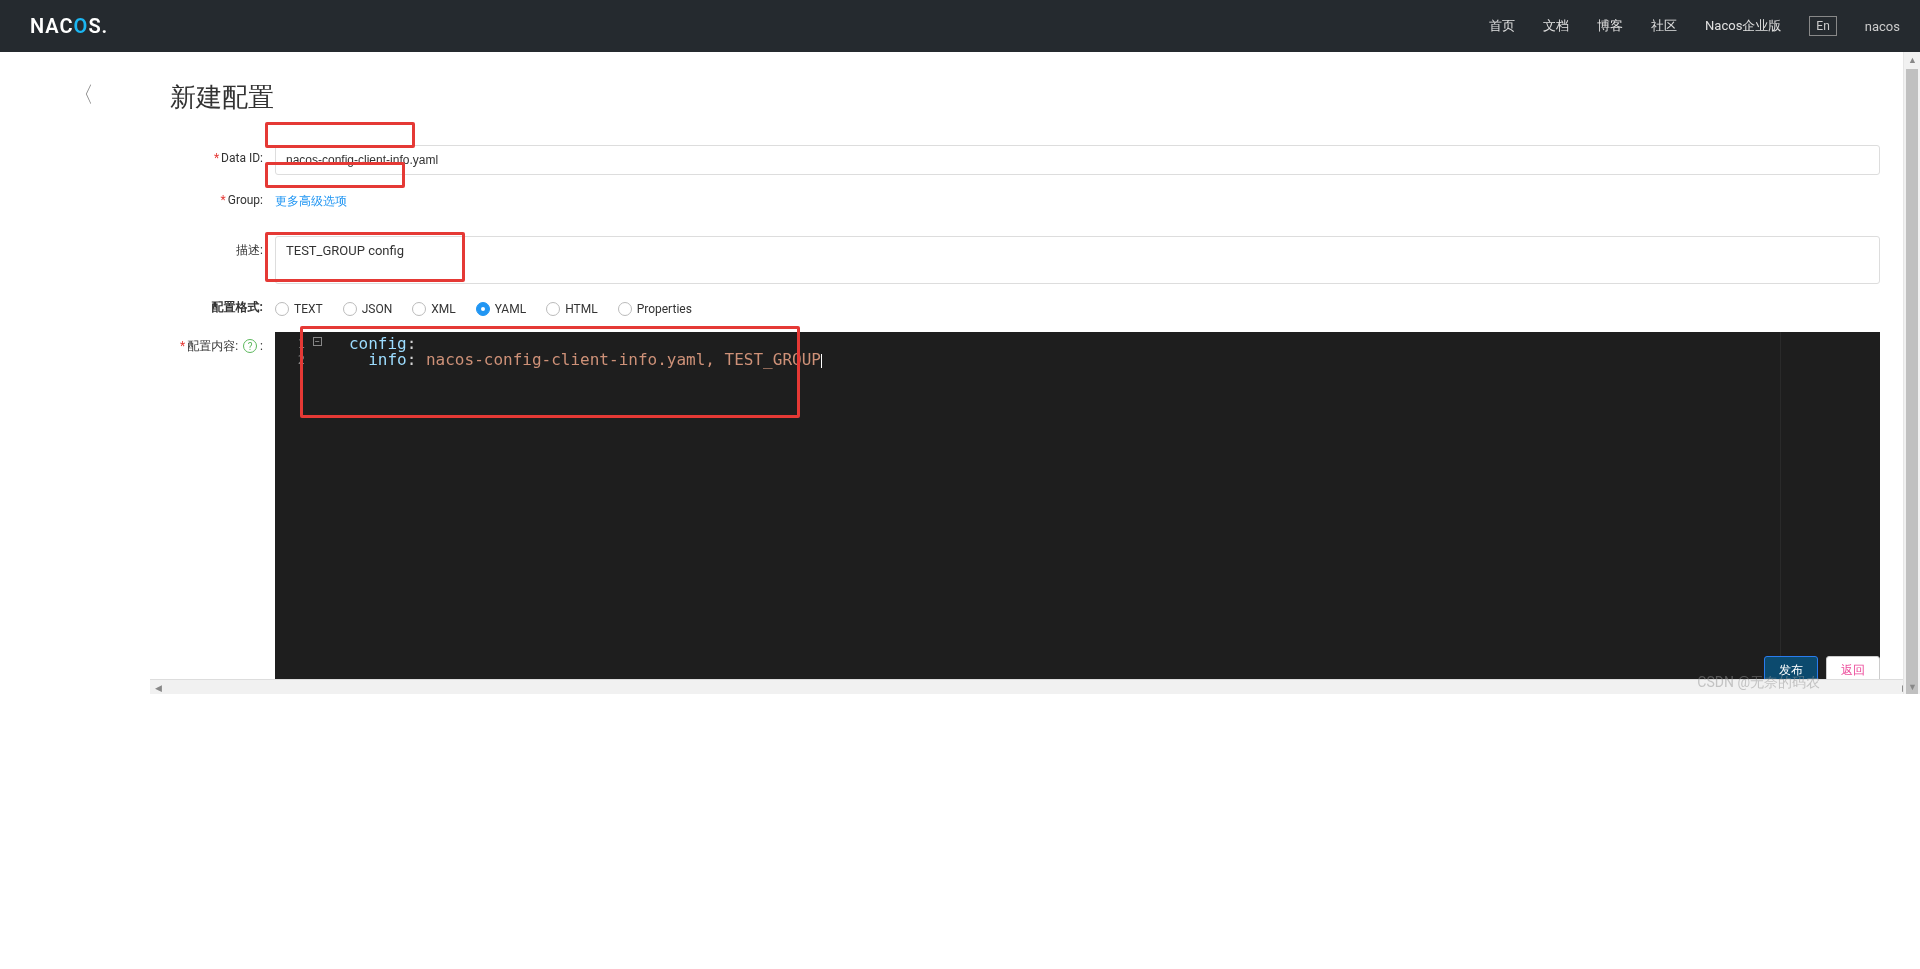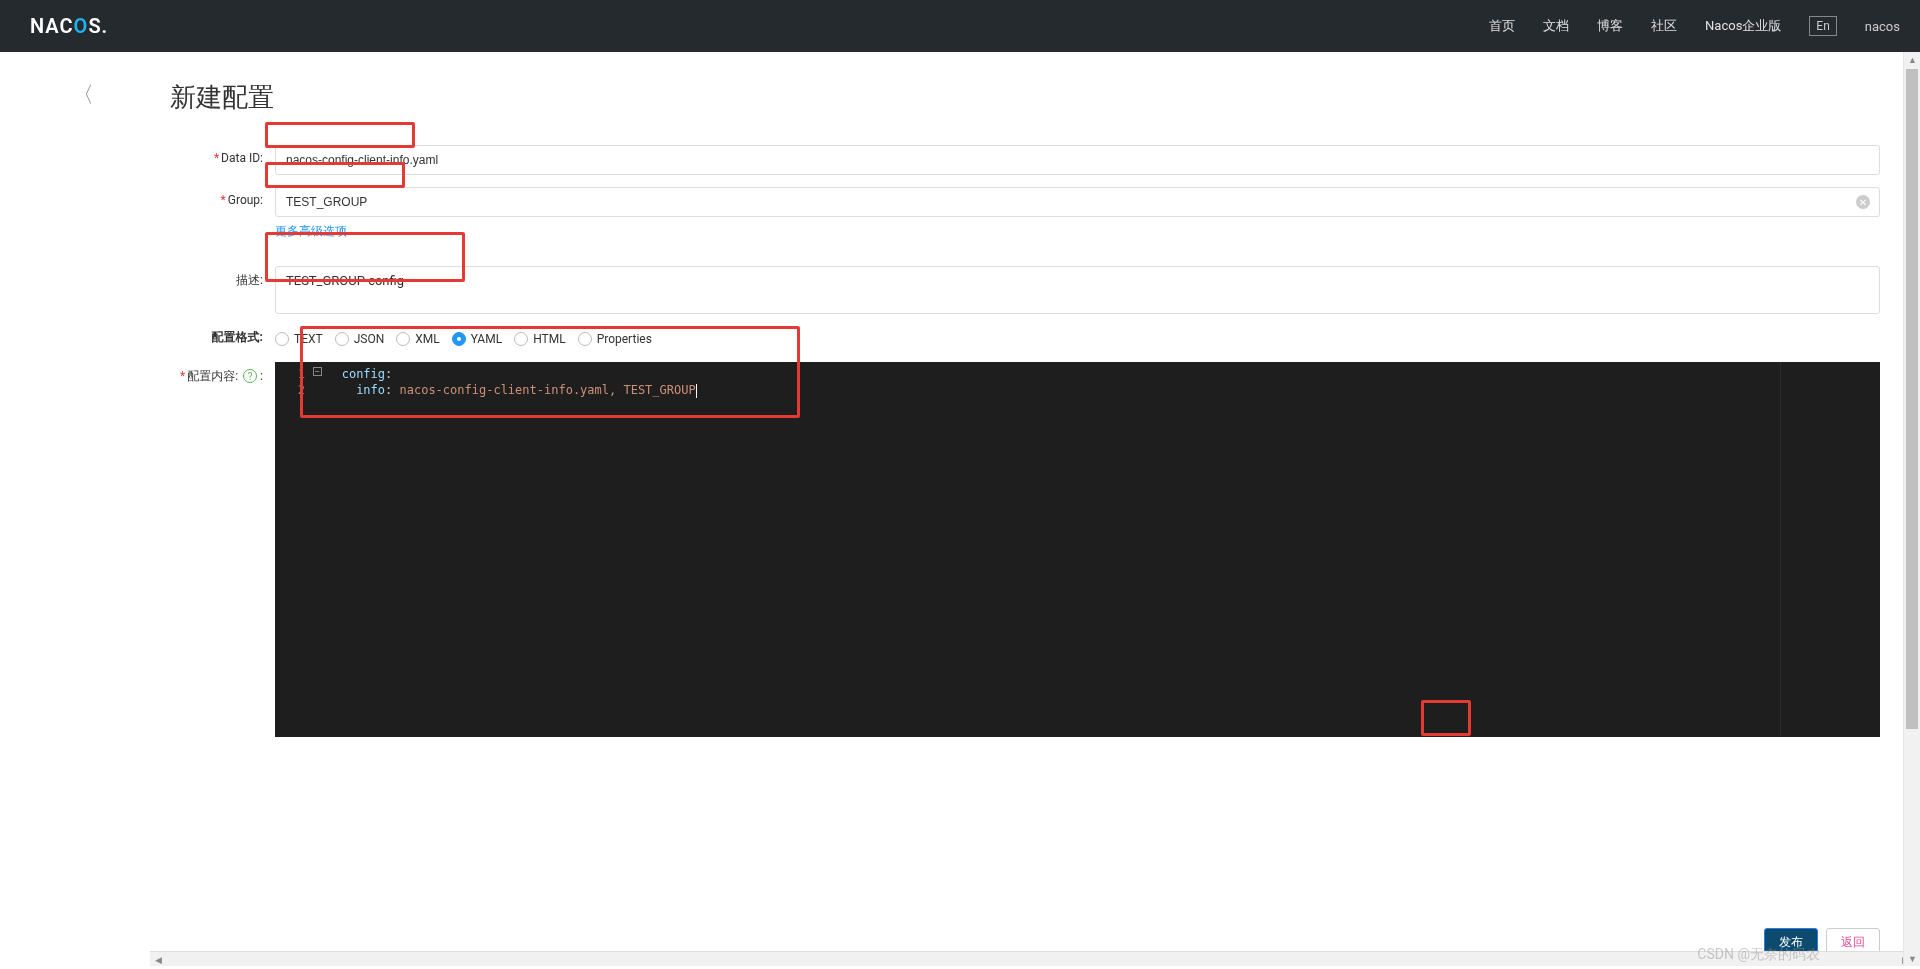--- a/index.html
+++ b/index.html
@@ -9,21 +9,21 @@
     }
     body {
       font-family: -apple-system, BlinkMacSystemFont, "Segoe UI", Roboto, "Helvetica Neue", Arial, sans-serif;
       font-size: 13px;
       color: #333;
       background: #fff;
       overflow: hidden;
     }
     .app-container {
       width: 1920px;
-      height: 966px;
+      height: 694px;
       position: relative;
     }
     
     .header {
       background: #252A2F;
       height: 52px;
       display: flex;
       align-items: center;
       padding: 0 20px 0 30px;
       justify-content: space-between;
@@ -164,21 +164,21 @@
       color: #2196F3;
       font-size: 12px;
       cursor: pointer;
       margin-top: 6px;
       display: inline-block;
     }
     
     .radio-group {
       display: flex;
       align-items: center;
-      gap: 2px;
+      gap: 10px;
       padding-top: 2px;
     }
     .radio-item {
       display: flex;
       align-items: center;
       gap: 5px;
       cursor: pointer;
       margin-right: 10px;
     }
     .radio-circle {
@@ -225,21 +225,21 @@
     }
     .line-num {
       color: #858585;
       font-size: 12px;
       text-align: right;
       padding-right: 8px;
       line-height: 16px;
     }
     .editor-body {
       padding: 4px 0 0 45px;
-      font-size: 12px;
+      font-size: 16px;
       line-height: 16px;
       color: #D4D4D4;
     }
     .fold-icon {
       position: absolute;
       left: 38px;
       top: 5px;
       width: 9px;
       height: 9px;
       border: 1px solid #888;
@@ -395,24 +395,20 @@
       <div class="form-row">
         <div class="form-label"><span class="required">*</span><span>Data ID:</span></div>
         <div class="form-control">
           <input class="input-text" value="nacos-config-client-info.yaml" style="">
         </div>
       </div>
 
       <div class="form-row">
         <div class="form-label"><span class="required">*</span><span>Group:</span></div>
         <div class="form-control">
-          <div class="input-wrapper">
-            <input class="input-text has-clear" value="TEST_GROUP" style="">
-            <span class="clear-icon">✕</span>
-          </div>
           <a class="advanced-link">更多高级选项</a>
         </div>
       </div>
 
       <div style="height:14px"></div>
 
       <div class="form-row">
         <div class="form-label"><span>描述:</span></div>
         <div class="form-control">
           <textarea class="textarea" style="">TEST_GROUP config</textarea>

